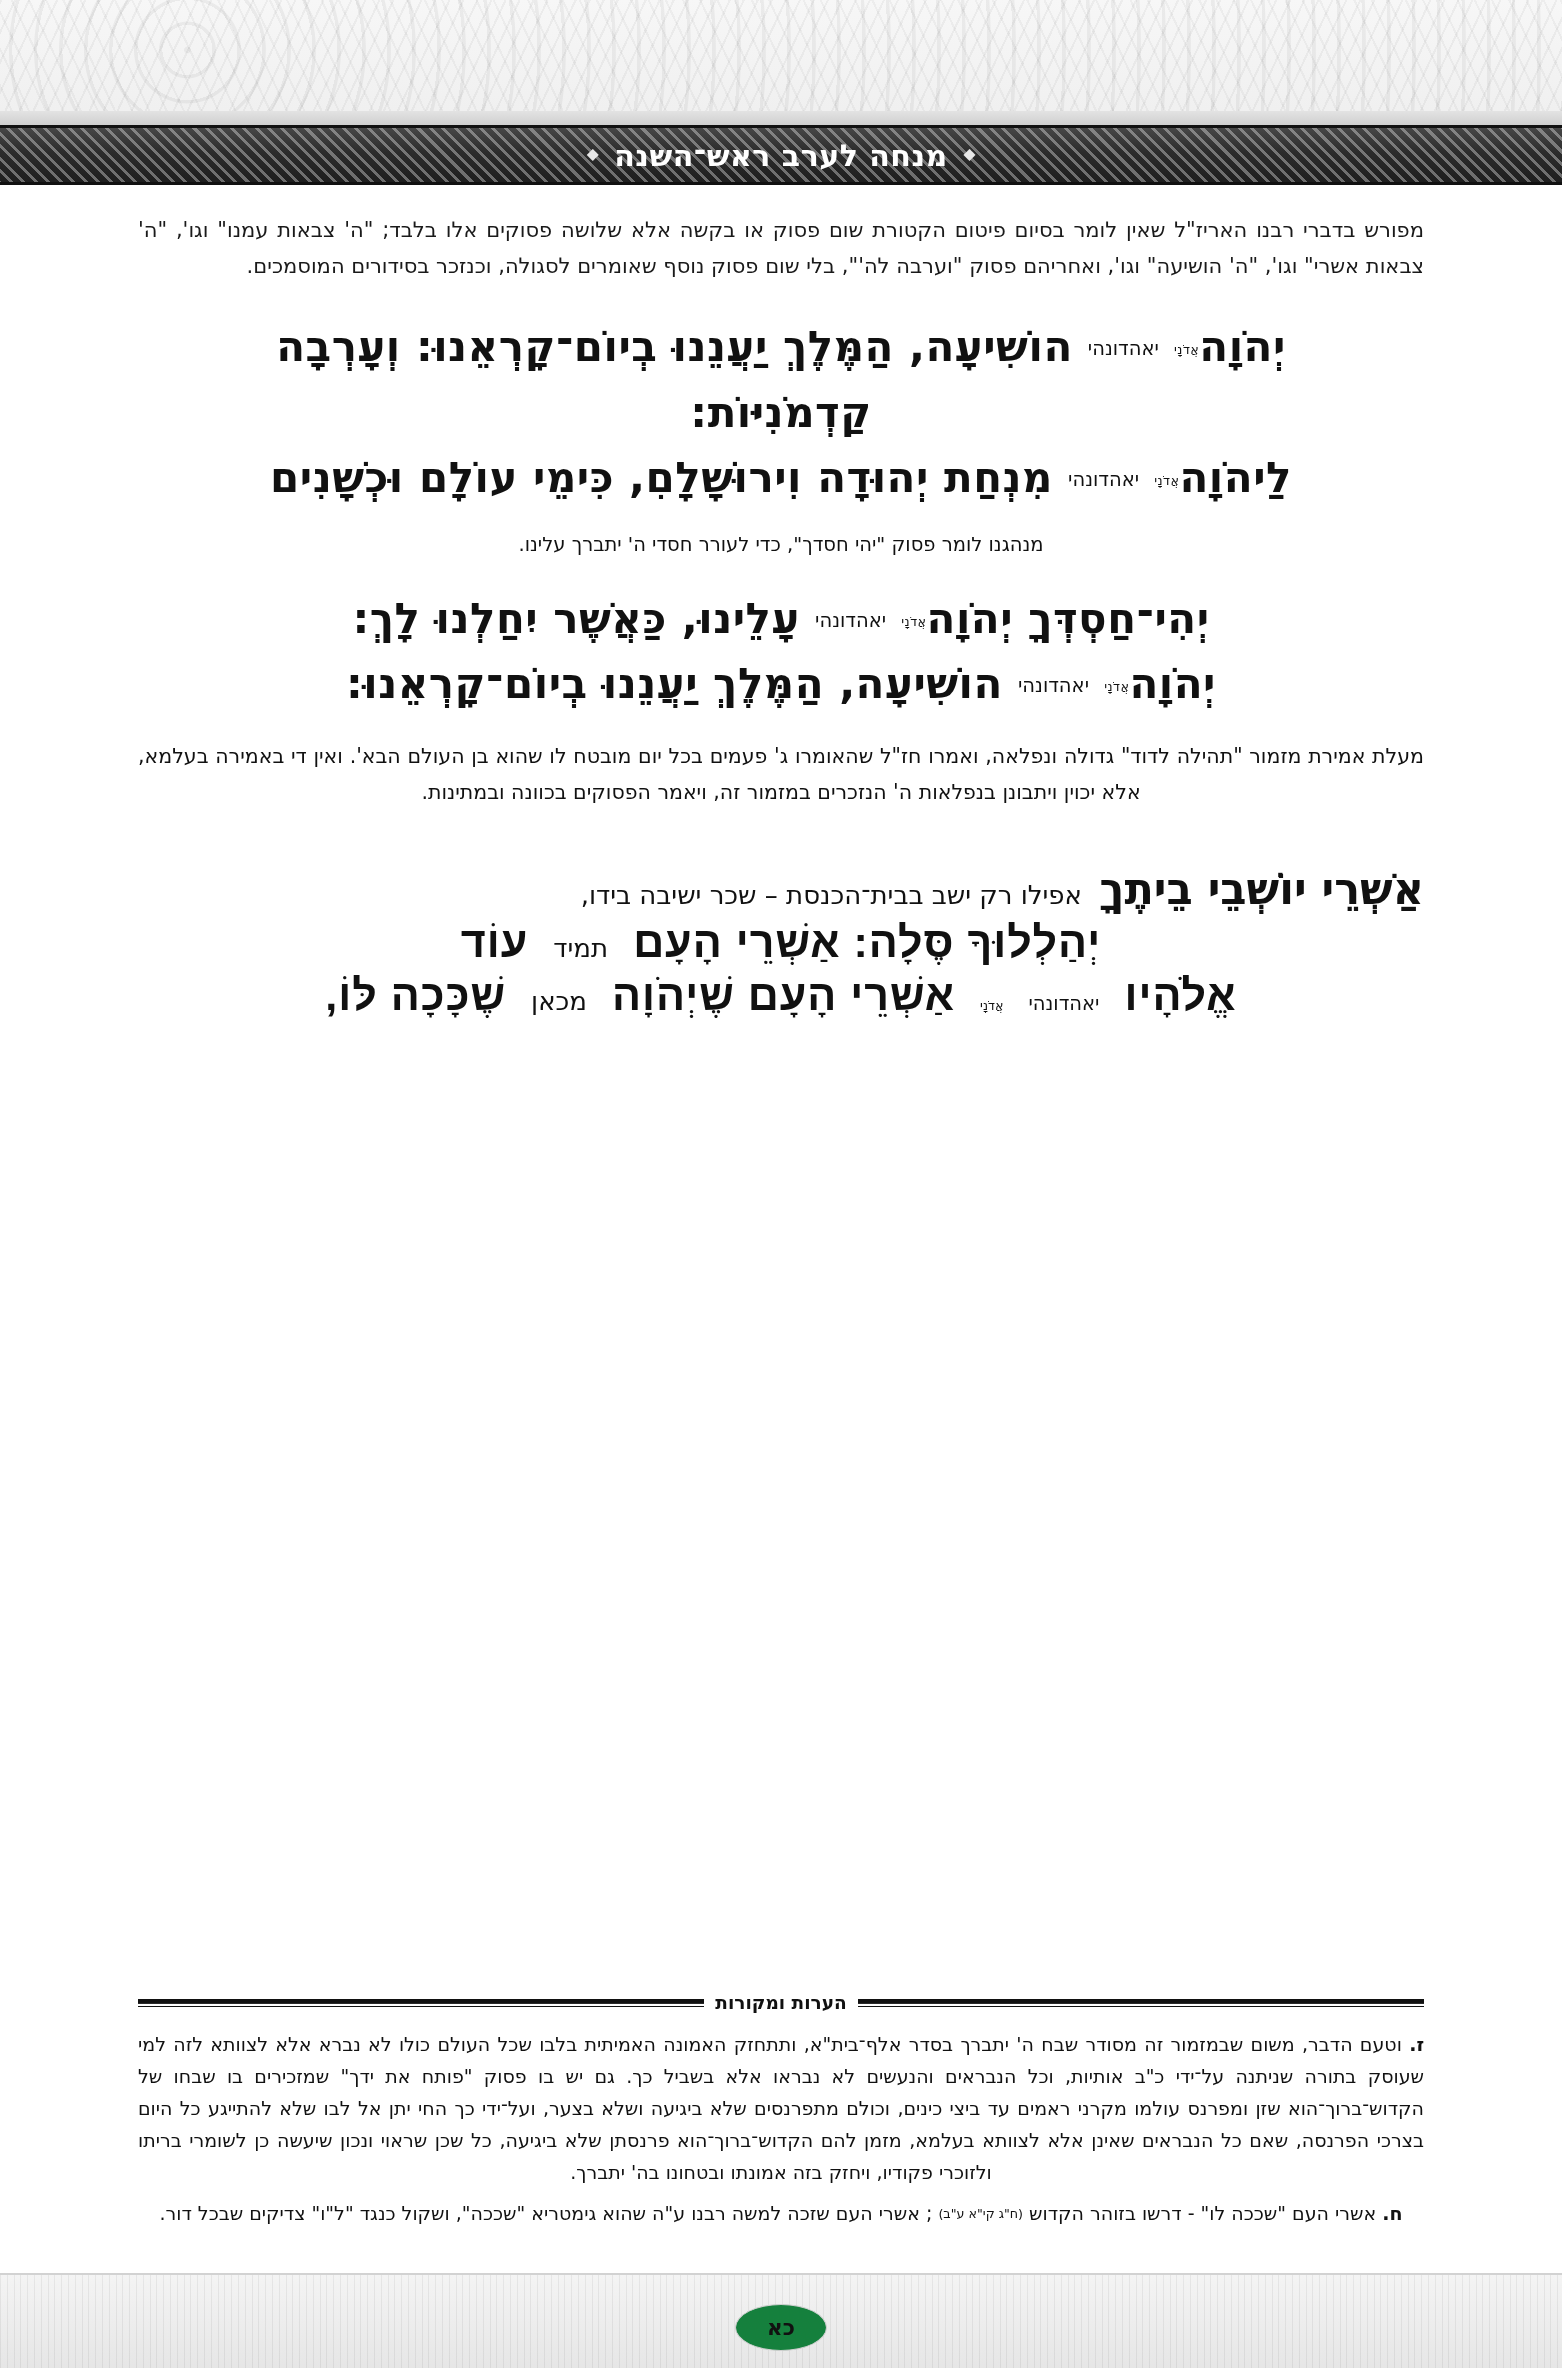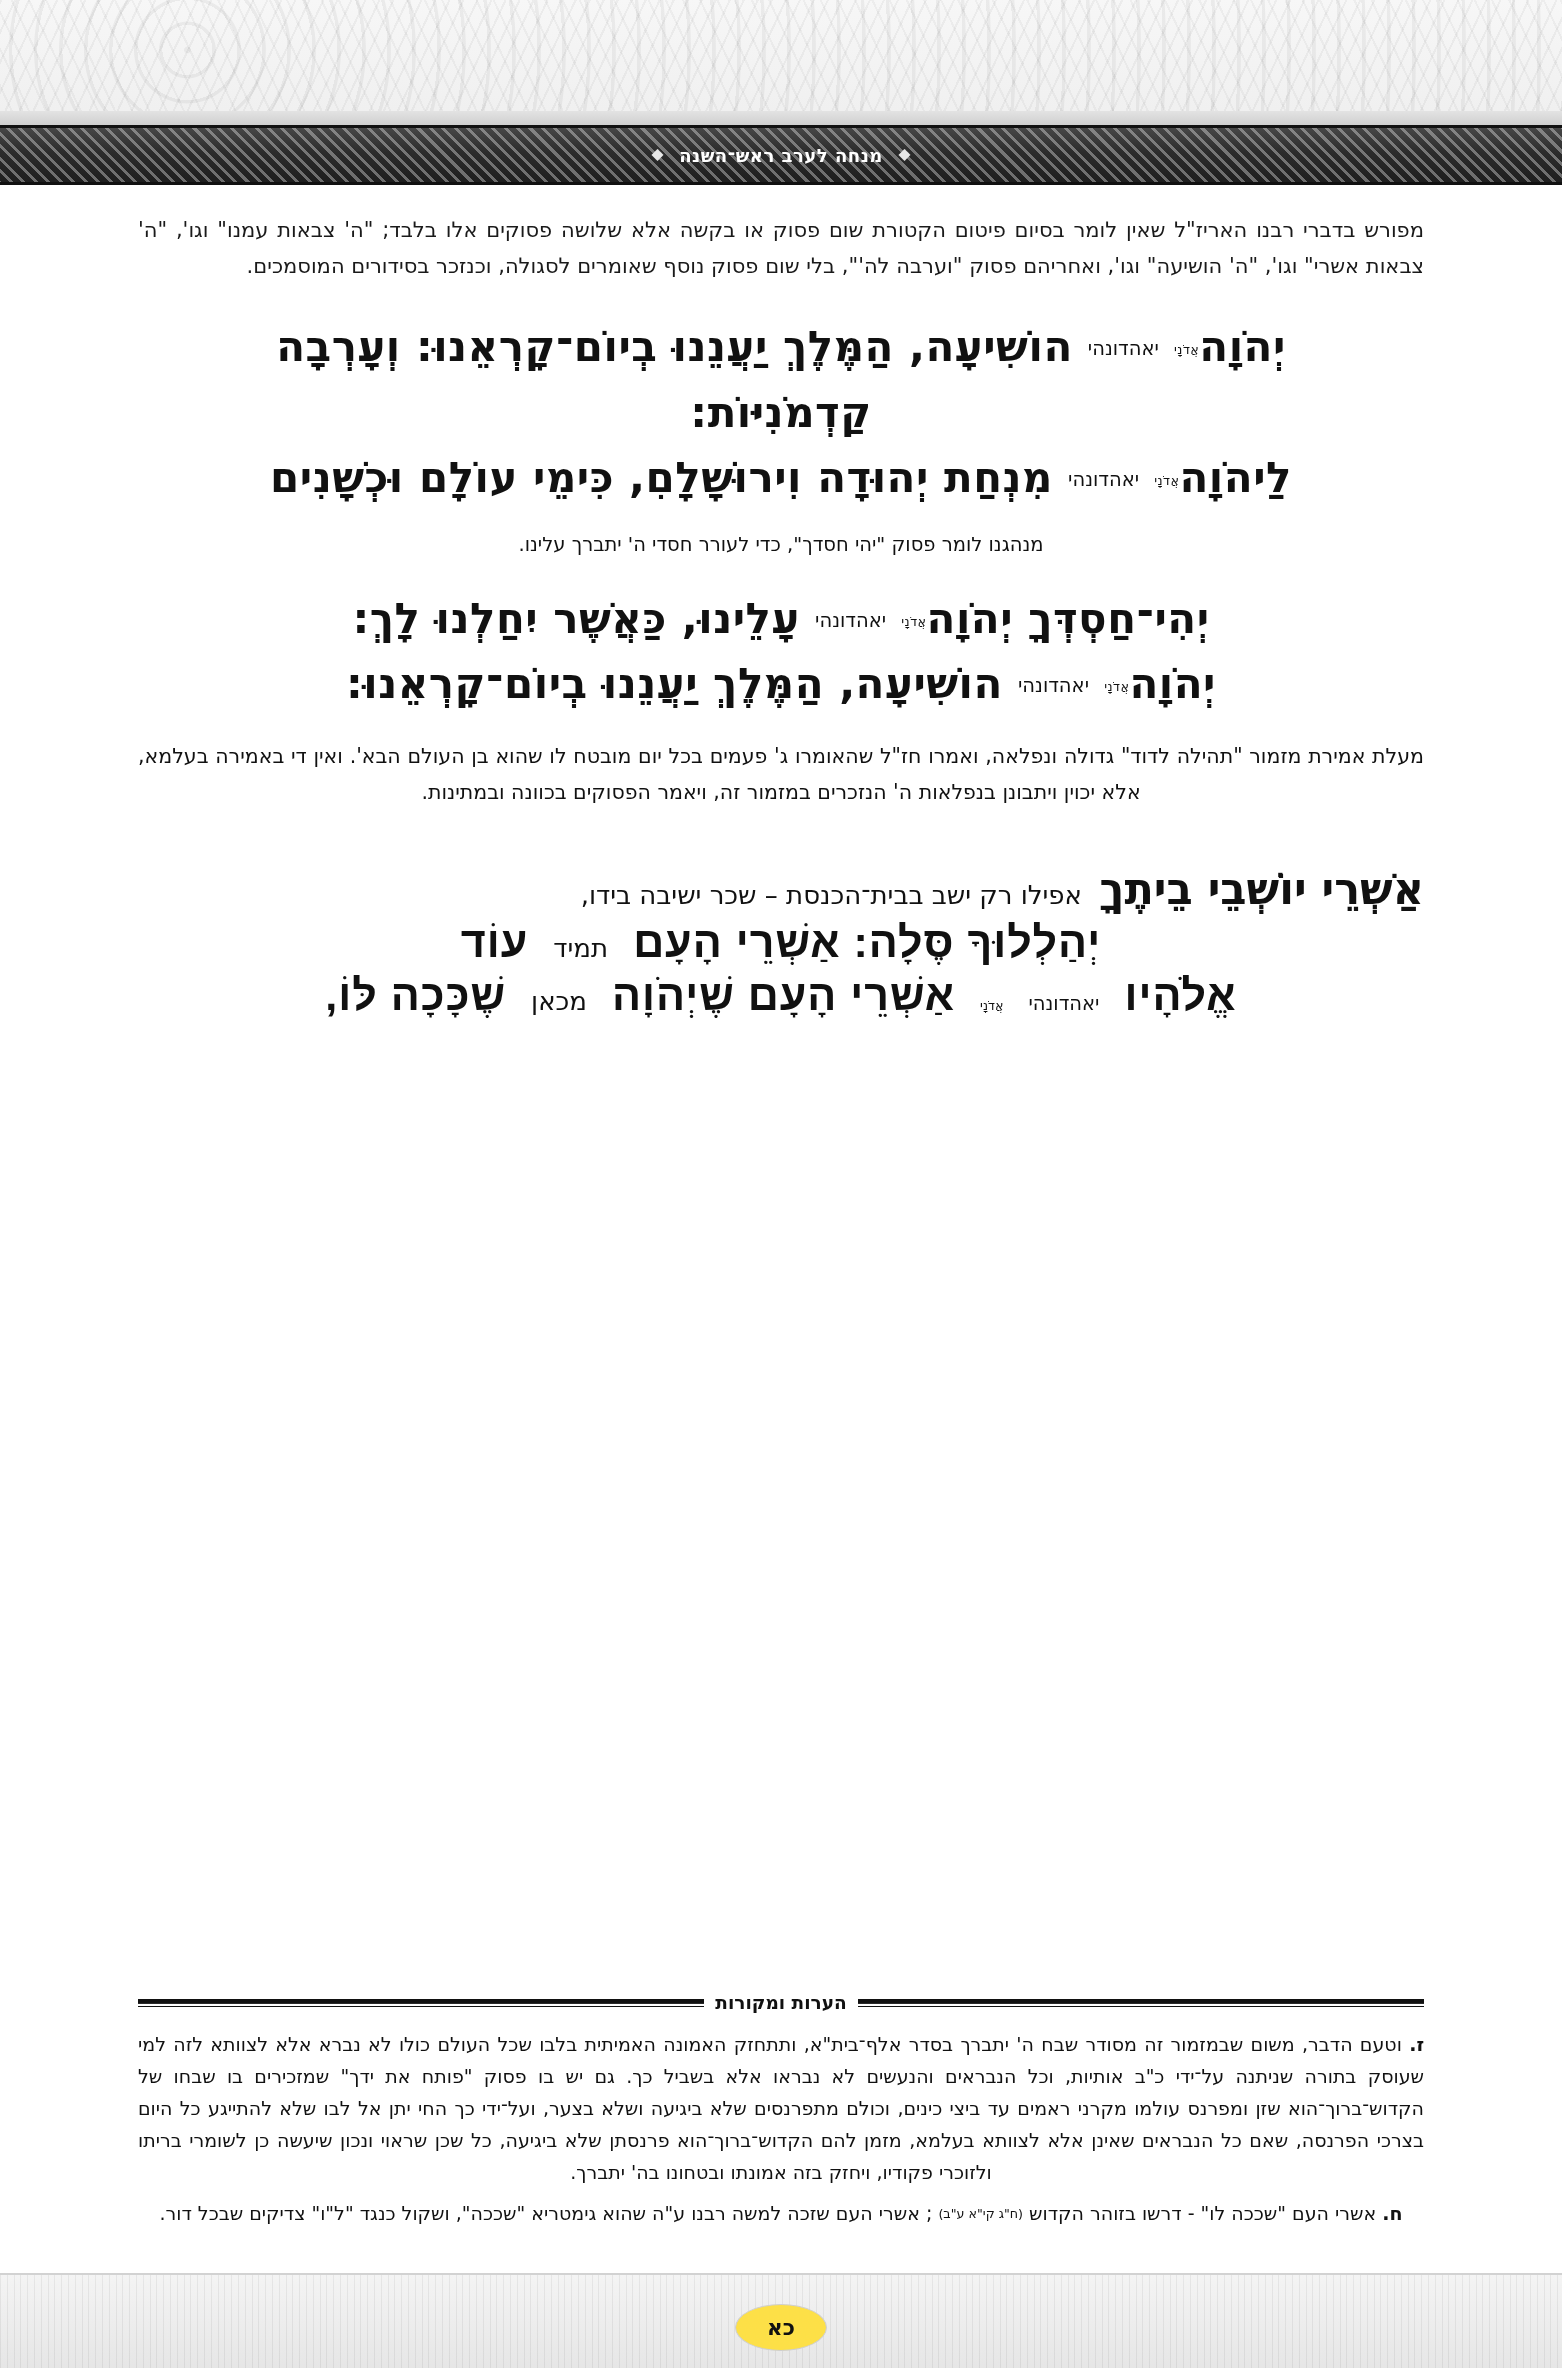--- a/index.html
+++ b/index.html
@@ -58,21 +58,21 @@
   .header-bar:after { bottom: 0; }
 
   .header-title-wrap {
     display: flex;
     align-items: center;
     gap: 15.6px;
     z-index: 2;
   }
   .header-title {
     color: #ffffff;
-    font-size: 18px;
+    font-size: 30px;
     font-weight: 700;
     letter-spacing: 0.5px;
     font-family: "DejaVu Sans", "Liberation Sans", sans-serif;
     white-space: nowrap;
   }
   .diamond {
     color: #e8e8e8;
     font-size: 15.6px;
     line-height: 1;
   }
@@ -245,21 +245,21 @@
     border-top: 2px solid #d2d2d2;
   }
   .page-number {
     position: absolute;
     bottom: 17.6px;
     left: 50%;
     transform: translateX(-50%);
     width: 90px;
     height: 45px;
     border-radius: 50%;
-    background: #fde047;
+    background: #15803d;
     border: 1px solid #cfcfcf;
     display: flex;
     align-items: center;
     justify-content: center;
     font-size: 21.5px;
     font-weight: 700;
     font-family: "DejaVu Sans", "Liberation Sans", sans-serif;
     z-index: 3;
   }
 </style>

